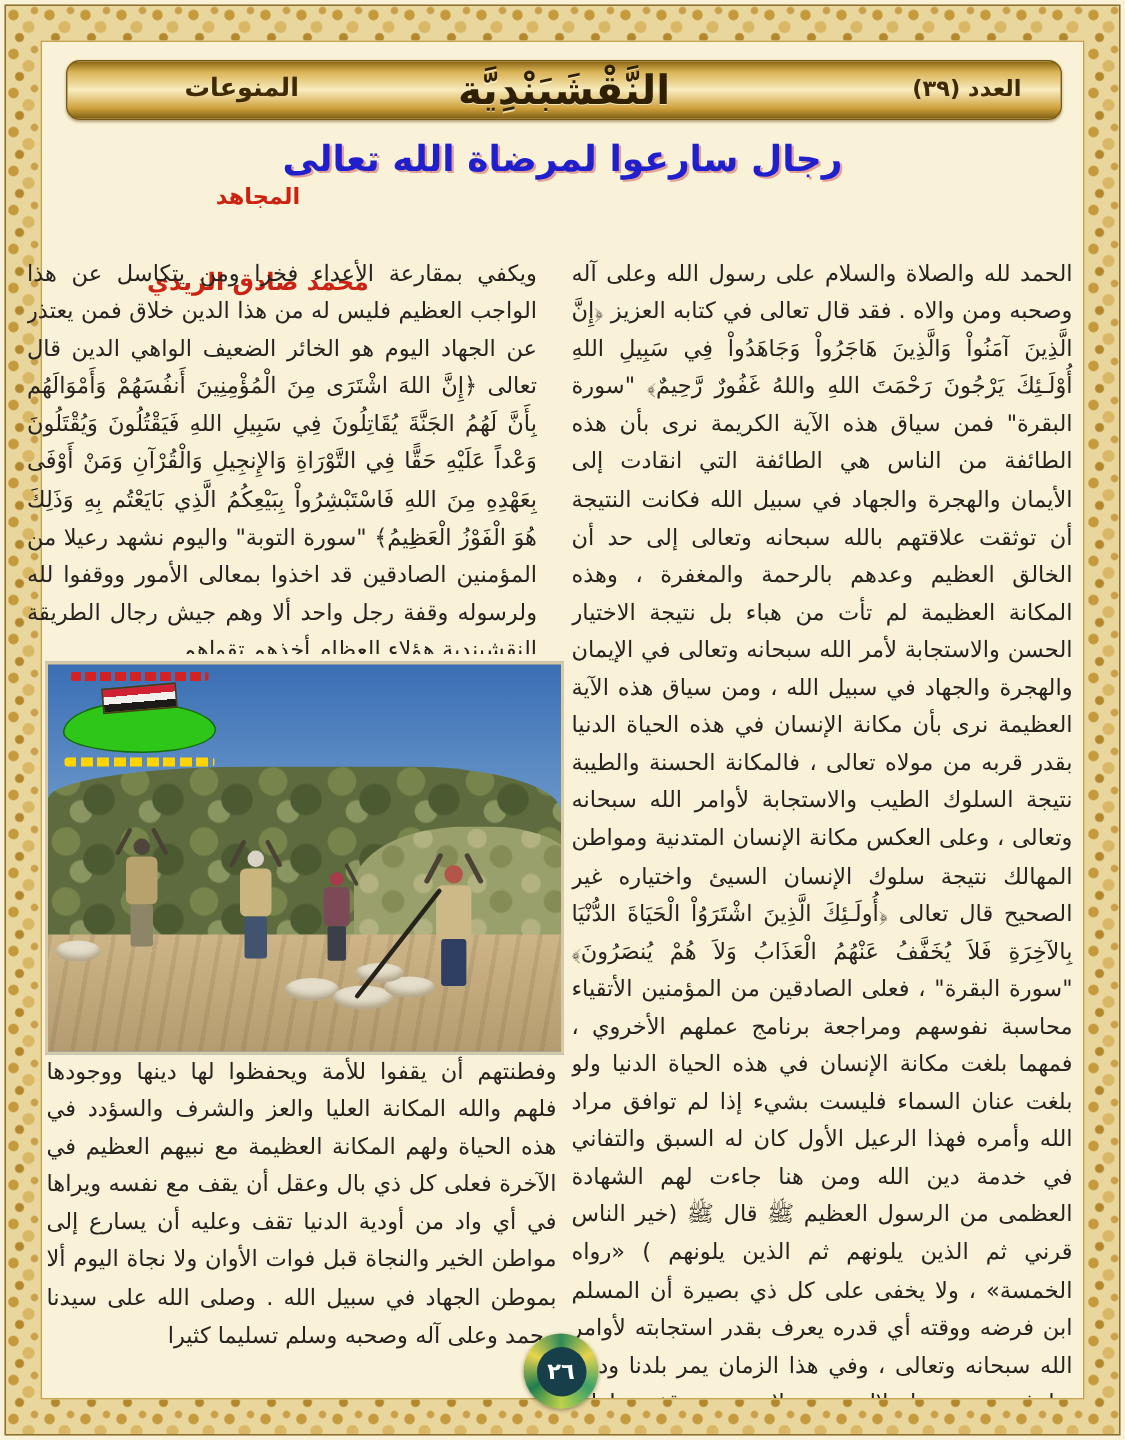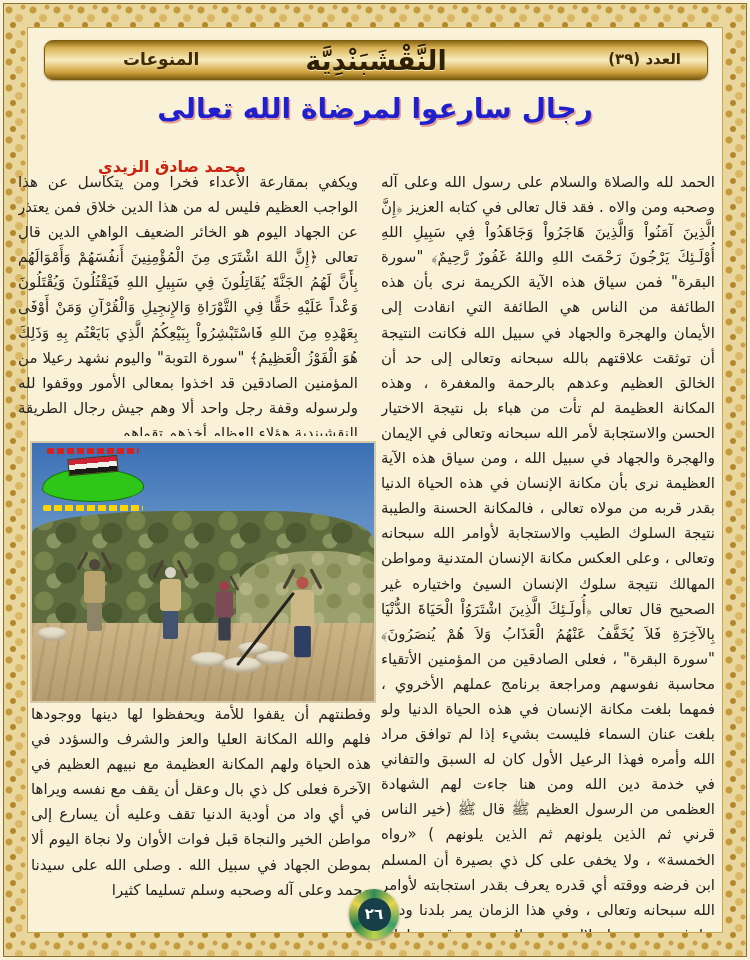--- a/index.html
+++ b/index.html
@@ -32,21 +32,21 @@
   .hbar .issue{position:absolute;right:26px;top:9px;font-size:15px;font-weight:bold;color:#3f2a05;}
   .hbar .mag{
     position:absolute;left:0;right:0;top:4px;text-align:center;
     font-size:27px;font-weight:bold;color:#2f2003;letter-spacing:1px;
     text-shadow:0 1px 0 rgba(255,248,220,.7);
   }
   .hbar .section{position:absolute;left:78px;top:8px;font-size:17px;font-weight:bold;color:#3f2a05;}
   
   .title{
     position:absolute;left:0;right:0;top:92px;text-align:center;
-    font-size:28px;font-weight:bold;color:#1f1fce;
+    font-size:24px;font-weight:bold;color:#1f1fce;
     text-shadow:1.5px 1.5px 0 rgba(210,90,90,.55);
   }
   .author{
     position:absolute;left:52px;top:121px;width:240px;text-align:center;
     color:#cc2211;line-height:21px;
   }
   .author .a1{font-size:15px;font-weight:bold;}
   .author .a2{font-size:16px;font-weight:bold;margin-top:35px;}
   
   .col{
@@ -130,20 +130,21 @@
 
   <div class="hbar">
     <span class="issue">العدد (٣٩)</span>
     <span class="mag">النَّقْشَبَنْدِيَّة</span>
     <span class="section">المنوعات</span>
   </div>
 
   <div class="title">رجال سارعوا لمرضاة الله تعالى</div>
 
   <div class="author">
+    <div class="a1">المجاهد</div>
     <div class="a2">محمد صادق الزيدي</div>
   </div>
 
   <div class="col col-right">الحمد لله والصلاة والسلام على رسول الله وعلى آله وصحبه ومن والاه . فقد قال تعالى في كتابه العزيز ﴿إِنَّ الَّذِينَ آمَنُواْ وَالَّذِينَ هَاجَرُواْ وَجَاهَدُواْ فِي سَبِيلِ اللهِ أُوْلَـئِكَ يَرْجُونَ رَحْمَتَ اللهِ واللهُ غَفُورٌ رَّحِيمٌ﴾ "سورة البقرة" فمن سياق هذه الآية الكريمة نرى بأن هذه الطائفة من الناس هي الطائفة التي انقادت إلى الأيمان والهجرة والجهاد في سبيل الله فكانت النتيجة أن توثقت علاقتهم بالله سبحانه وتعالى إلى حد أن الخالق العظيم وعدهم بالرحمة والمغفرة ، وهذه المكانة العظيمة لم تأت من هباء بل نتيجة الاختيار الحسن والاستجابة لأمر الله سبحانه وتعالى في الإيمان والهجرة والجهاد في سبيل الله ، ومن سياق هذه الآية العظيمة نرى بأن مكانة الإنسان في هذه الحياة الدنيا بقدر قربه من مولاه تعالى ، فالمكانة الحسنة والطيبة نتيجة السلوك الطيب والاستجابة لأوامر الله سبحانه وتعالى ، وعلى العكس مكانة الإنسان المتدنية ومواطن المهالك نتيجة سلوك الإنسان السيئ واختياره غير الصحيح قال تعالى ﴿أُولَـئِكَ الَّذِينَ اشْتَرَوُاْ الْحَيَاةَ الدُّنْيَا بِالآخِرَةِ فَلاَ يُخَفَّفُ عَنْهُمُ الْعَذَابُ وَلاَ هُمْ يُنصَرُونَ﴾ "سورة البقرة" ، فعلى الصادقين من المؤمنين الأتقياء محاسبة نفوسهم ومراجعة برنامج عملهم الأخروي ، فمهما بلغت مكانة الإنسان في هذه الحياة الدنيا ولو بلغت عنان السماء فليست بشيء إذا لم توافق مراد الله وأمره فهذا الرعيل الأول كان له السبق والتفاني في خدمة دين الله ومن هنا جاءت لهم الشهادة العظمى من الرسول العظيم ﷺ قال ﷺ (خير الناس قرني ثم الذين يلونهم ثم الذين يلونهم ) «رواه الخمسة» ، ولا يخفى على كل ذي بصيرة أن المسلم ابن فرضه ووقته أي قدره يعرف بقدر استجابته لأوامر الله سبحانه وتعالى ، وفي هذا الزمان يمر بلدنا وديننا بظرف عصيب وإحتلال بغيض لا بد من وقفة بطولية إيمانية ترقيك عند خالقك ومولاك ويكفي بالجهاد عزا</div>
 
   <div class="col col-left-a">ويكفي بمقارعة الأعداء فخرا ومن يتكاسل عن هذا الواجب العظيم فليس له من هذا الدين خلاق فمن يعتذر عن الجهاد اليوم هو الخائر الضعيف الواهي الدين قال تعالى ﴿إِنَّ اللهَ اشْتَرَى مِنَ الْمُؤْمِنِينَ أَنفُسَهُمْ وَأَمْوَالَهُم بِأَنَّ لَهُمُ الجَنَّةَ يُقَاتِلُونَ فِي سَبِيلِ اللهِ فَيَقْتُلُونَ وَيُقْتَلُونَ وَعْداً عَلَيْهِ حَقًّا فِي التَّوْرَاةِ وَالإِنجِيلِ وَالْقُرْآنِ وَمَنْ أَوْفَى بِعَهْدِهِ مِنَ اللهِ فَاسْتَبْشِرُواْ بِبَيْعِكُمُ الَّذِي بَايَعْتُم بِهِ وَذَلِكَ هُوَ الْفَوْزُ الْعَظِيمُ﴾ "سورة التوبة" واليوم نشهد رعيلا من المؤمنين الصادقين قد اخذوا بمعالى الأمور ووقفوا لله ولرسوله وقفة رجل واحد ألا وهم جيش رجال الطريقة النقشبندية هؤلاء العظام أخذهم تقواهم</div>
 
   <div class="photo">
     <div class="sky"></div>
     <div class="shrubs"></div>

